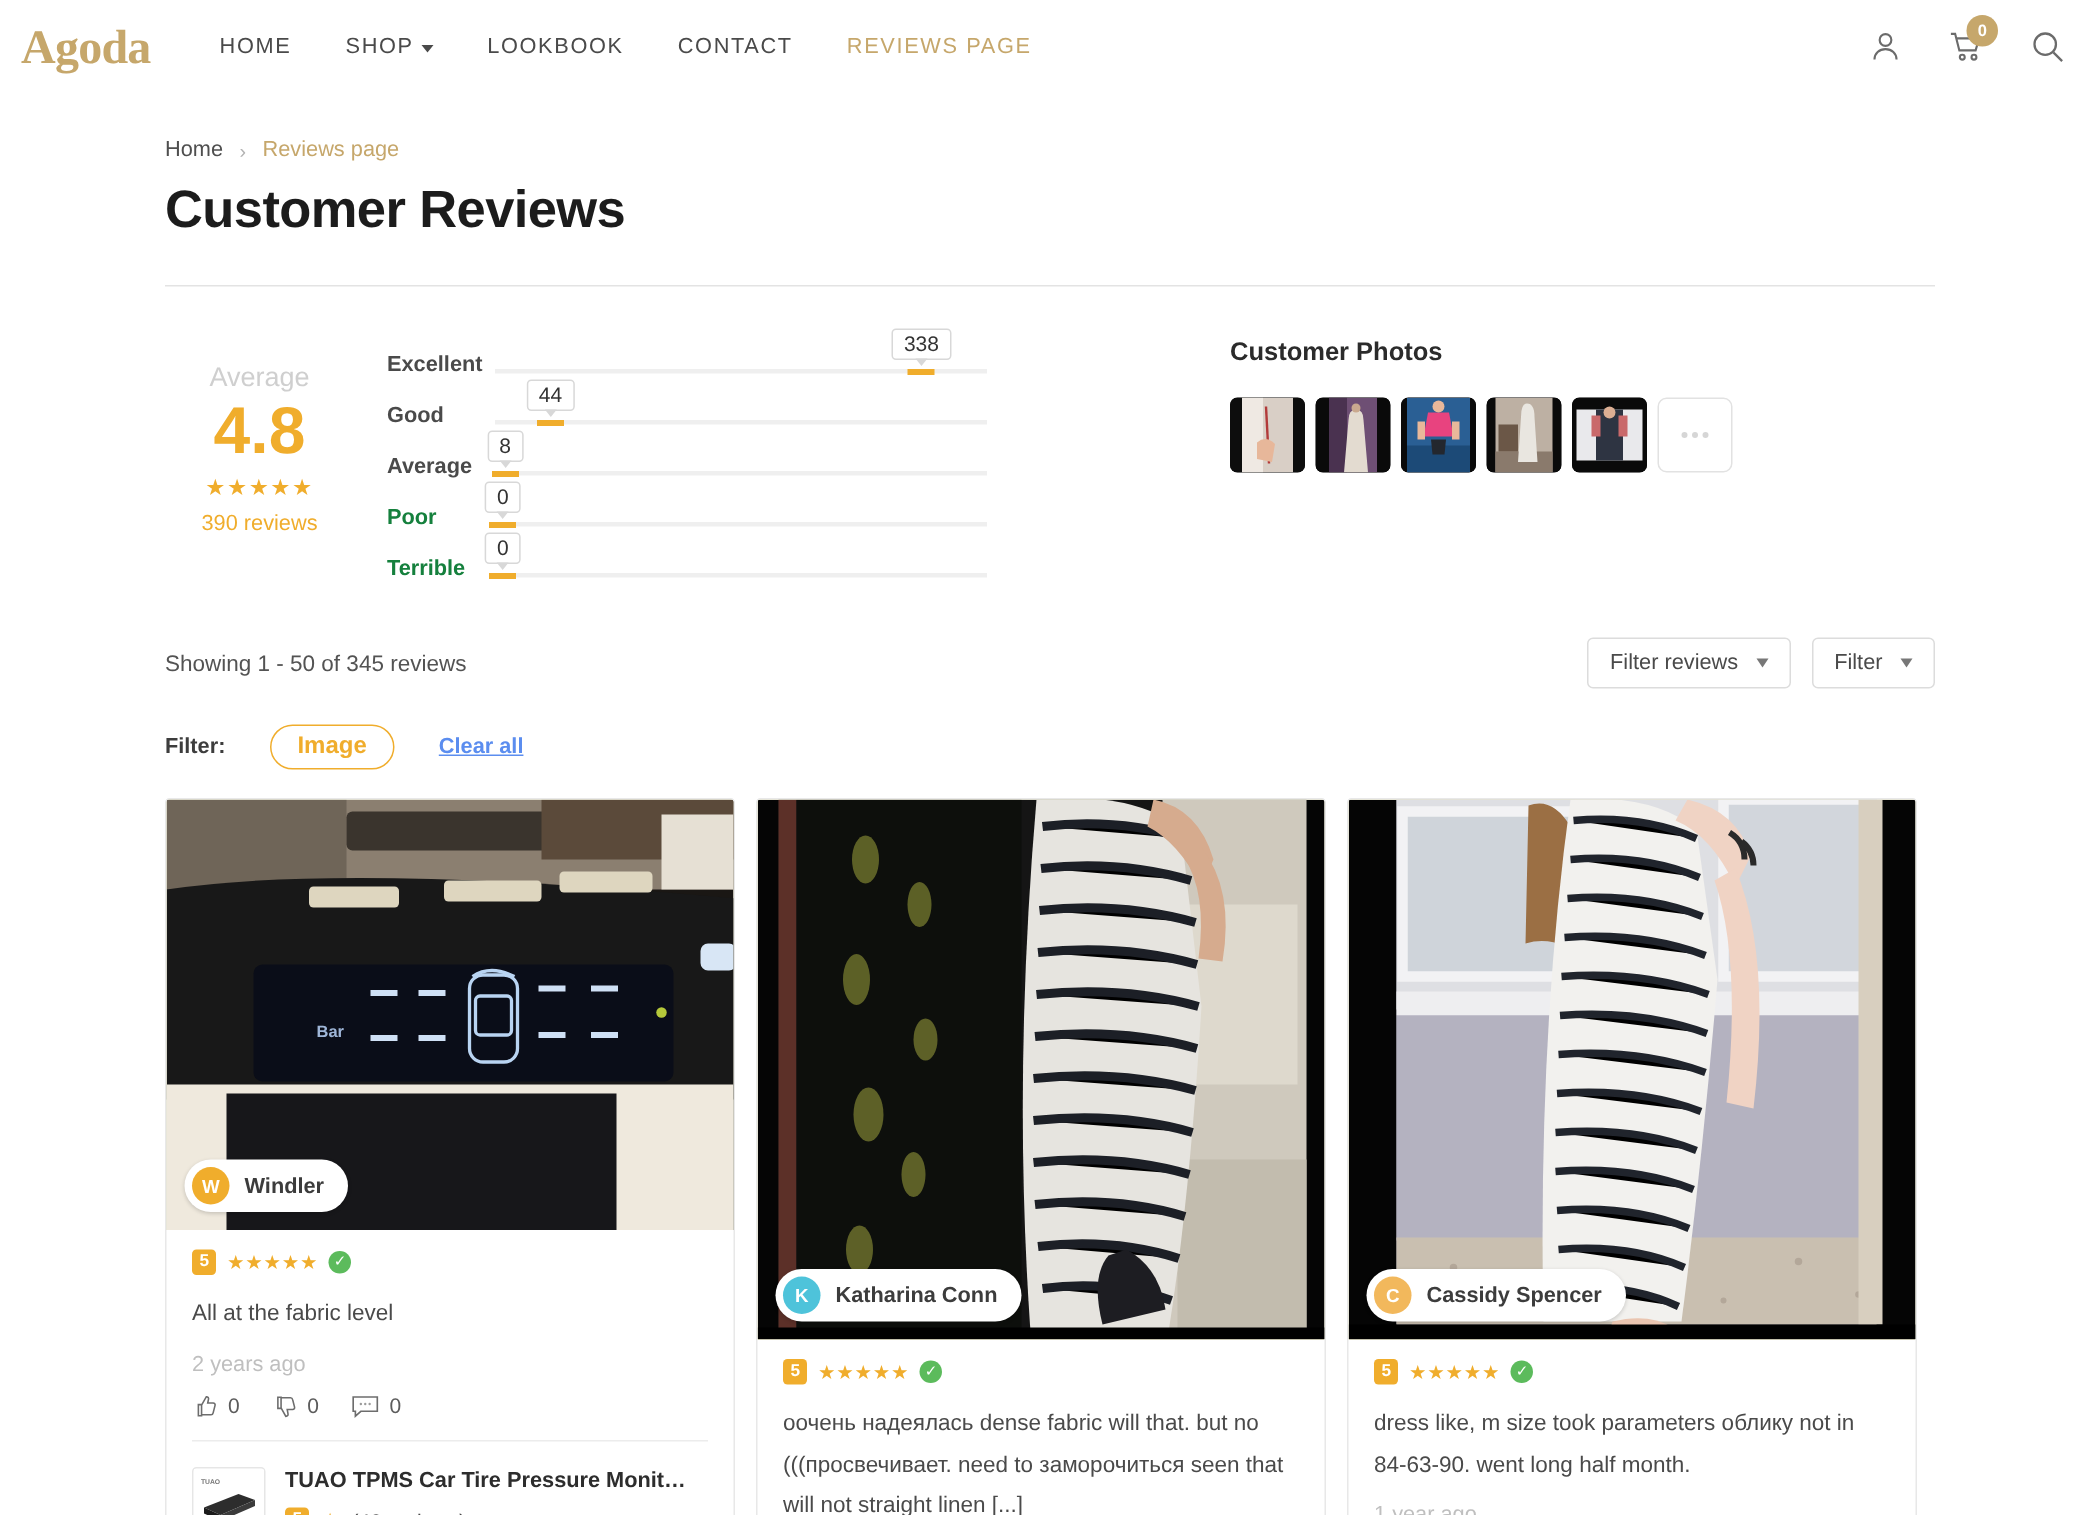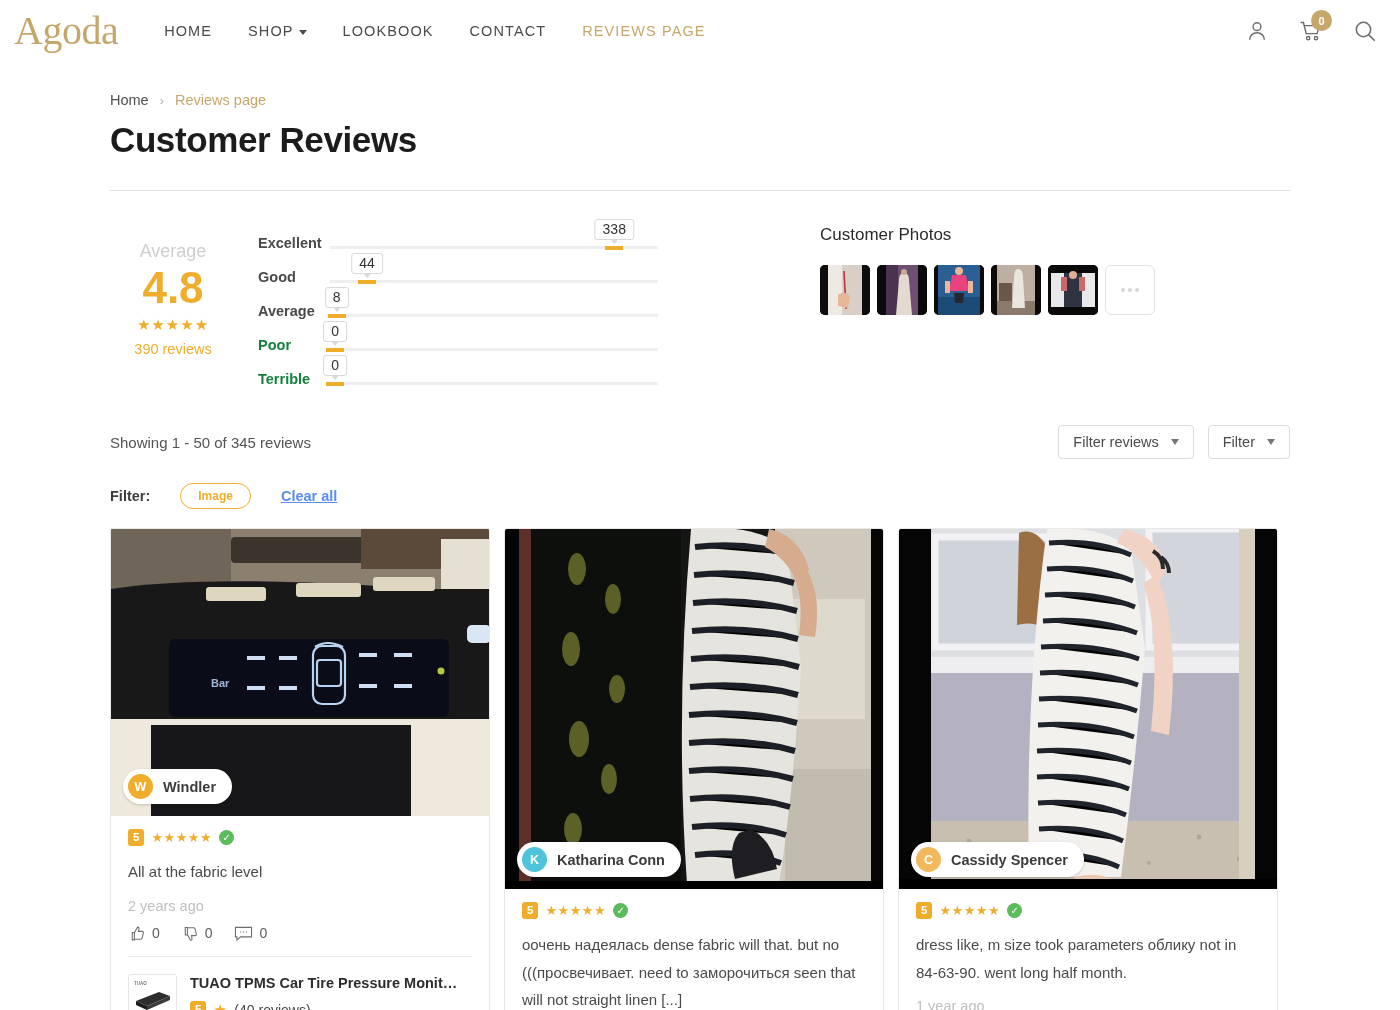--- a/index.html
+++ b/index.html
@@ -14,22 +14,22 @@
   
   .site-header {
     height: 62px;
     display: flex;
     align-items: center;
     padding: 0 22px 0 14px;
     background: #fff;
   }
   .brand {
     font-family: "Liberation Serif", serif;
-    font-size: 40px;
-    font-weight: normal;
+    font-size: 32px;
+    font-weight: bold;
     color: #c6a76b;
     letter-spacing: -0.5px;
     line-height: 1;
     margin-right: 46px;
     cursor: pointer;
   }
   .nav { display: flex; align-items: center; gap: 36px; }
   .nav-item {
     font-size: 14.5px;
     letter-spacing: 1.1px;
@@ -158,21 +158,21 @@
     content: "";
     position: absolute;
     left: 50%; margin-left: -4px; bottom: -5px;
     width: 0; height: 0;
     border-left: 4px solid transparent;
     border-right: 4px solid transparent;
     border-top: 5px solid #d8d8d8;
   }
   
   .photos { margin-left: 162px; padding-top: 12px; }
-  .photos-title { font-size: 17px; font-weight: normal; color: #2b2b2b; }
+  .photos-title { font-size: 17px; font-weight: bold; color: #2b2b2b; }
   .photo-strip { display: flex; gap: 7px; margin-top: 20px; }
   .photo-thumb {
     width: 50px; height: 50px;
     border-radius: 5px;
     overflow: hidden;
     cursor: pointer;
     background: #111;
     position: relative;
   }
   .photo-more {
@@ -213,21 +213,21 @@
   }
   .filter-row {
     display: flex; align-items: center; gap: 30px;
     margin-top: 24px;
   }
   .filter-lbl { font-size: 14.5px; font-weight: bold; color: #3d3d3d; }
   .chip {
     border: 1px solid #f0ad2c;
     color: #f0ad2c;
     font-weight: bold;
-    font-size: 12px;
+    font-size: 16px;
     border-radius: 16px;
     padding: 5px 17px;
     cursor: pointer;
     background: #fff;
   }
   .clear-all {
     font-size: 14.5px;
     color: #5b8def;
     text-decoration: underline;
     font-weight: bold;

